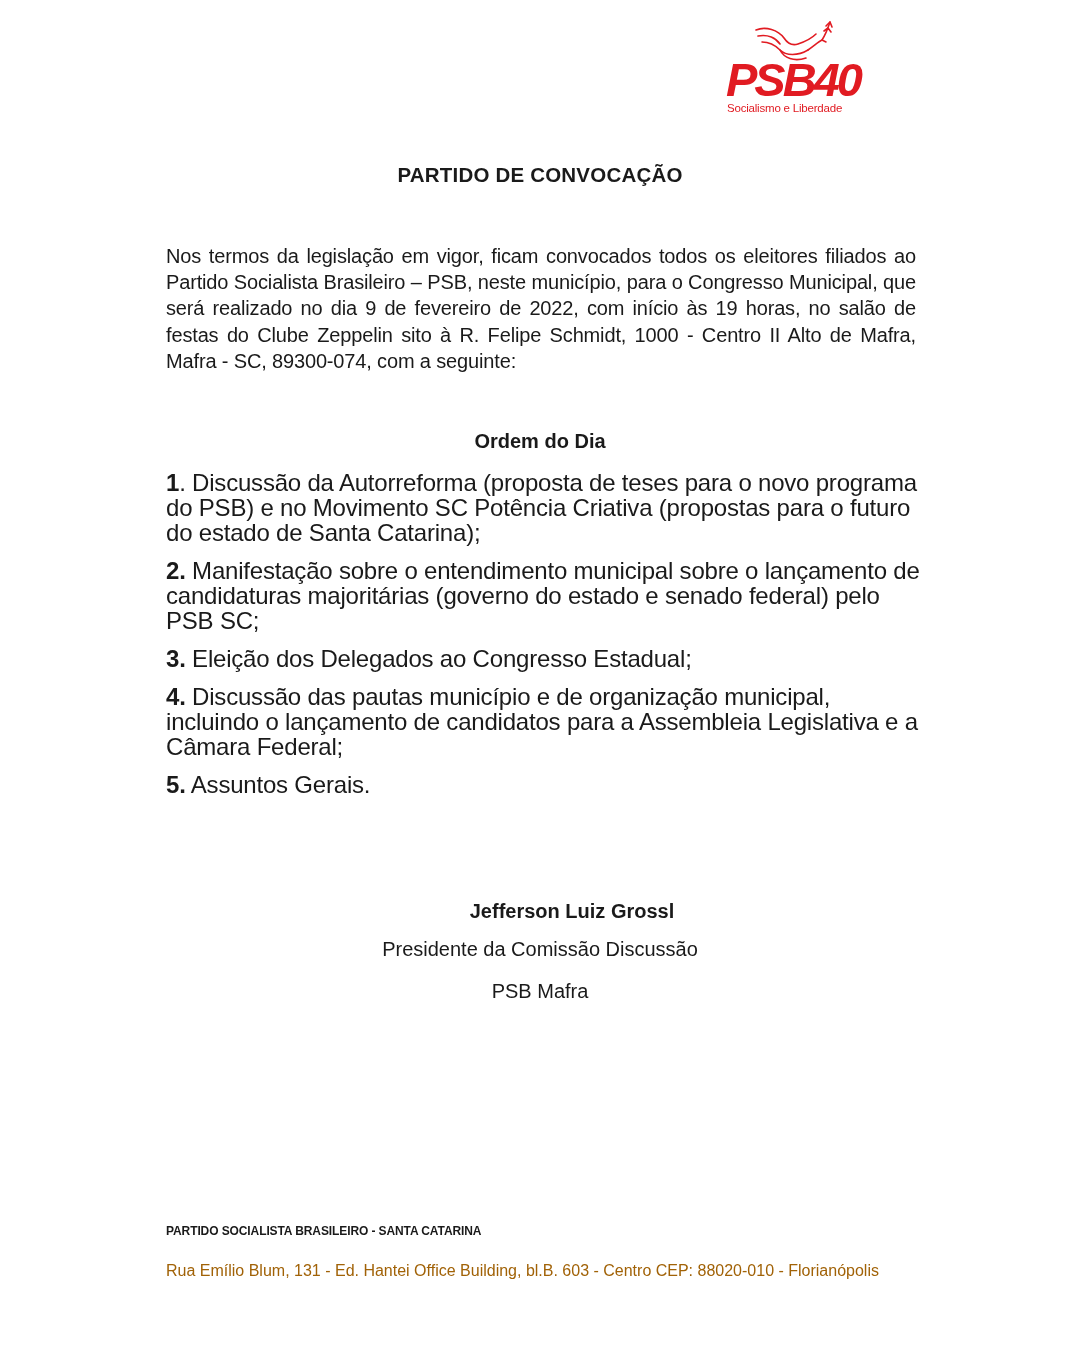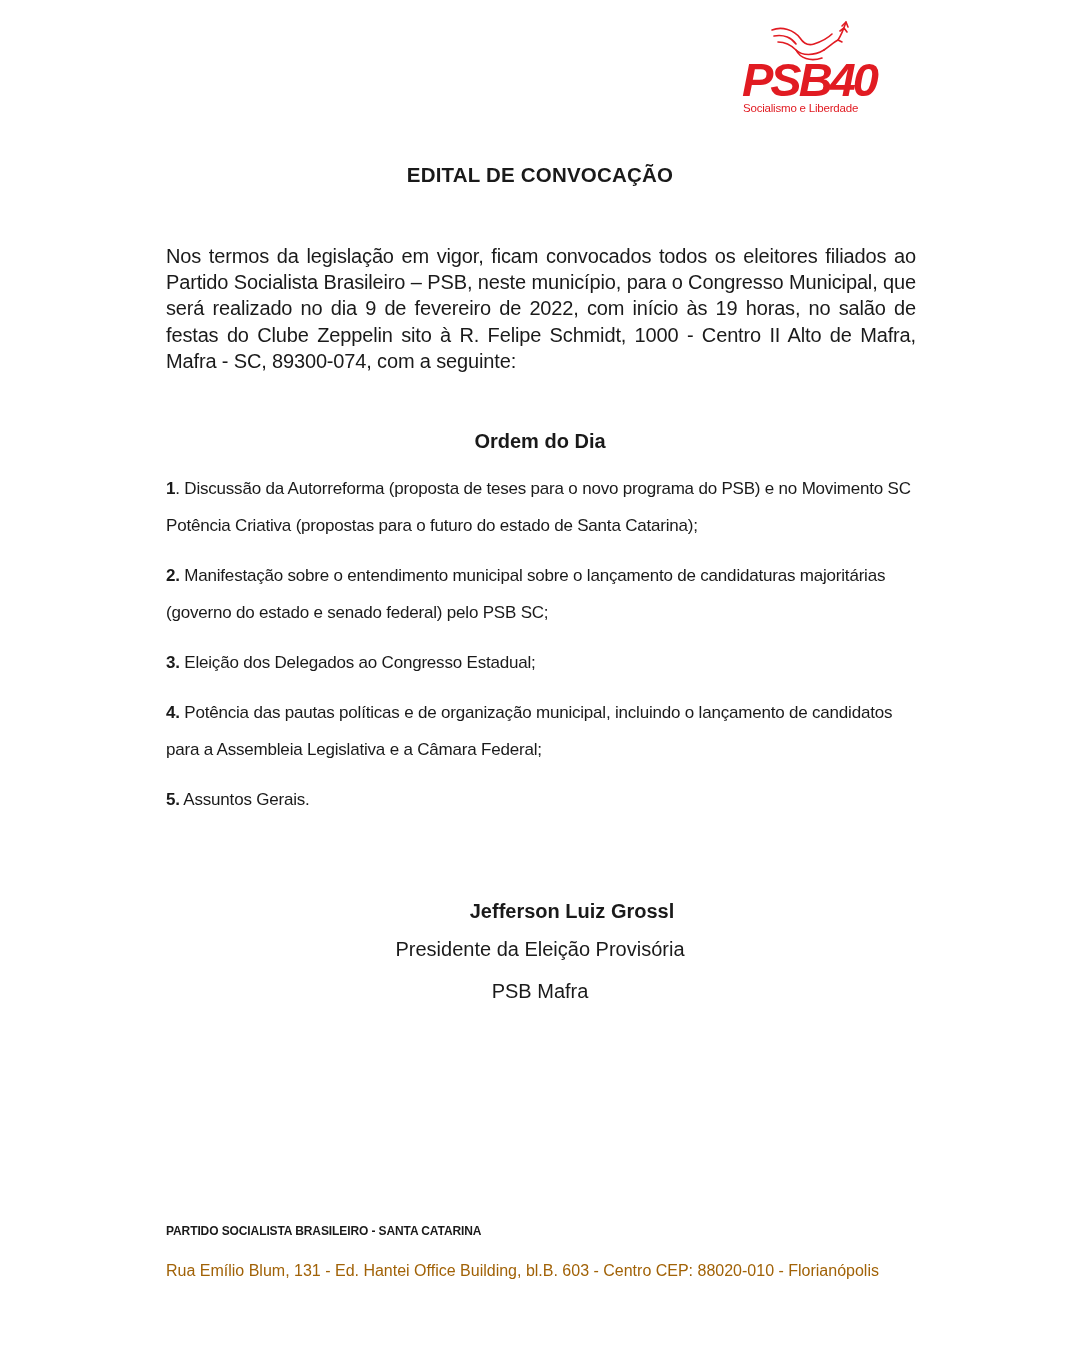--- a/index.html
+++ b/index.html
@@ -1,39 +1,39 @@
 <!DOCTYPE html>
 <html><head>
   <meta charset="utf-8">
   <style>
     html, body { margin: 0; padding: 0; background: #ffffff; }
     body { width: 1080px; height: 1350px; position: relative; overflow: hidden;
            font-family: "Liberation Sans", sans-serif; color: #1a1a1a; }
     .page { position: absolute; left: 0; top: 0; width: 1080px; height: 1350px; background: #fff; }
 
-    .logo { position: absolute; left: 722px; top: 18px; width: 142px; height: 100px; margin-left: 16px; }
+    .logo { position: absolute; left: 722px; top: 18px; width: 142px; height: 100px; }
     .logo svg { position: absolute; left: 0; top: 0; }
     .logo-text { position: absolute; left: 4px; top: 38px; font-family: "Liberation Sans", sans-serif;
                  font-weight: bold; font-style: italic; font-size: 47px; letter-spacing: -3px;
                  color: #e11b22; line-height: 1; }
     .logo-tagline { position: absolute; left: 5px; top: 84px; font-size: 11.5px; color: #e11b22;
                     letter-spacing: -0.2px; white-space: nowrap; }
 
     .title { position: absolute; left: 0; width: 1080px; top: 163px; text-align: center;
              font-weight: bold; font-size: 20.5px; letter-spacing: 0.2px; }
 
     .body-text { position: absolute; left: 166px; width: 750px; top: 243px;
                  font-size: 20px; line-height: 26.2px; text-align: justify; text-align-last: left;
                  letter-spacing: -0.15px; }
 
     .section-heading { position: absolute; left: 0; width: 1080px; top: 430px; text-align: center;
                        font-weight: bold; font-size: 20px; }
 
     .agenda { position: absolute; left: 166px; width: 760px; top: 470px; margin: 0; padding: 0; list-style: none; }
-    .agenda li { font-size: 17px; line-height: 37px; margin-bottom: 13px; letter-spacing: -0.2px; }
+    .agenda li { font-size: 24px; line-height: 25px; margin-bottom: 13px; letter-spacing: -0.2px; }
     .agenda .num { font-weight: bold; }
 
     .date-line { position: absolute; left: 166px; top: 818px; font-size: 20px; }
 
     .signature { position: absolute; left: 0; width: 1080px; text-align: center; font-size: 20px; }
     .sig-name { top: 900px; font-weight: bold; margin-left: 32px; }
     .sig-role { top: 938px; }
     .sig-org  { top: 980px; }
 
     .footer-title { position: absolute; left: 166px; top: 1224px; font-weight: bold; font-size: 12px;
@@ -55,35 +55,35 @@
         <path d="M58 32 C62 40 72 44 84 40"></path>
         <path d="M86 32 C92 28 96 24 100 22 L104 24"></path>
         <path d="M100 22 C104 16 106 10 108 4"></path>
         <path d="M108 4 L104 8 M108 4 L110 9 M106 10 L102 13 M106 10 L109 14"></path>
       </g>
     </svg>
     <span class="logo-text">PSB40</span>
     <span class="logo-tagline">Socialismo e Liberdade</span>
   </div>
 
-  <div class="title">EDITAL DE CONVOCAÇÃO</div>
+  <div class="title">PARTIDO DE CONVOCAÇÃO</div>
 
   <p class="body-text" style="margin:0;">Nos termos da legislação em vigor, ficam convocados todos os eleitores filiados ao Partido Socialista Brasileiro – PSB, neste município, para o Congresso Municipal, que será realizado no dia 9 de fevereiro de 2022, com início às 19 horas, no salão de festas do Clube Zeppelin sito à R. Felipe Schmidt, 1000 - Centro II Alto de Mafra, Mafra - SC, 89300-074, com a seguinte:</p>
 
   <div class="section-heading">Ordem do Dia</div>
 
   <ul class="agenda">
     <li><span class="num">1</span><span>. Discussão da Autorreforma (proposta de teses para o novo programa do PSB) e no Movimento SC Potência Criativa (propostas para o futuro do estado de Santa Catarina);</span></li>
     <li><span class="num">2.</span><span> Manifestação sobre o entendimento municipal sobre o lançamento de candidaturas majoritárias (governo do estado e senado federal) pelo PSB SC;</span></li>
     <li><span class="num">3.</span><span> Eleição dos Delegados ao Congresso Estadual;</span></li>
-    <li><span class="num">4.</span><span> Potência das pautas políticas e de organização municipal, incluindo o lançamento de candidatos para a Assembleia Legislativa e a Câmara Federal;</span></li>
+    <li><span class="num">4.</span><span> Discussão das pautas município e de organização municipal, incluindo o lançamento de candidatos para a Assembleia Legislativa e a Câmara Federal;</span></li>
     <li><span class="num">5.</span><span> Assuntos Gerais.</span></li>
   </ul>
 
 
   <div class="signature sig-name">Jefferson Luiz Grossl</div>
-  <div class="signature sig-role">Presidente da Eleição Provisória</div>
+  <div class="signature sig-role">Presidente da Comissão Discussão</div>
   <div class="signature sig-org">PSB Mafra</div>
 
   <div class="footer-title">PARTIDO SOCIALISTA BRASILEIRO - SANTA CATARINA</div>
   <div class="footer-address">Rua Emílio Blum, 131 - Ed. Hantei Office Building, bl.B. 603 - Centro CEP: 88020-010 - Florianópolis</div>
 
 </div>
 
 </body></html>

